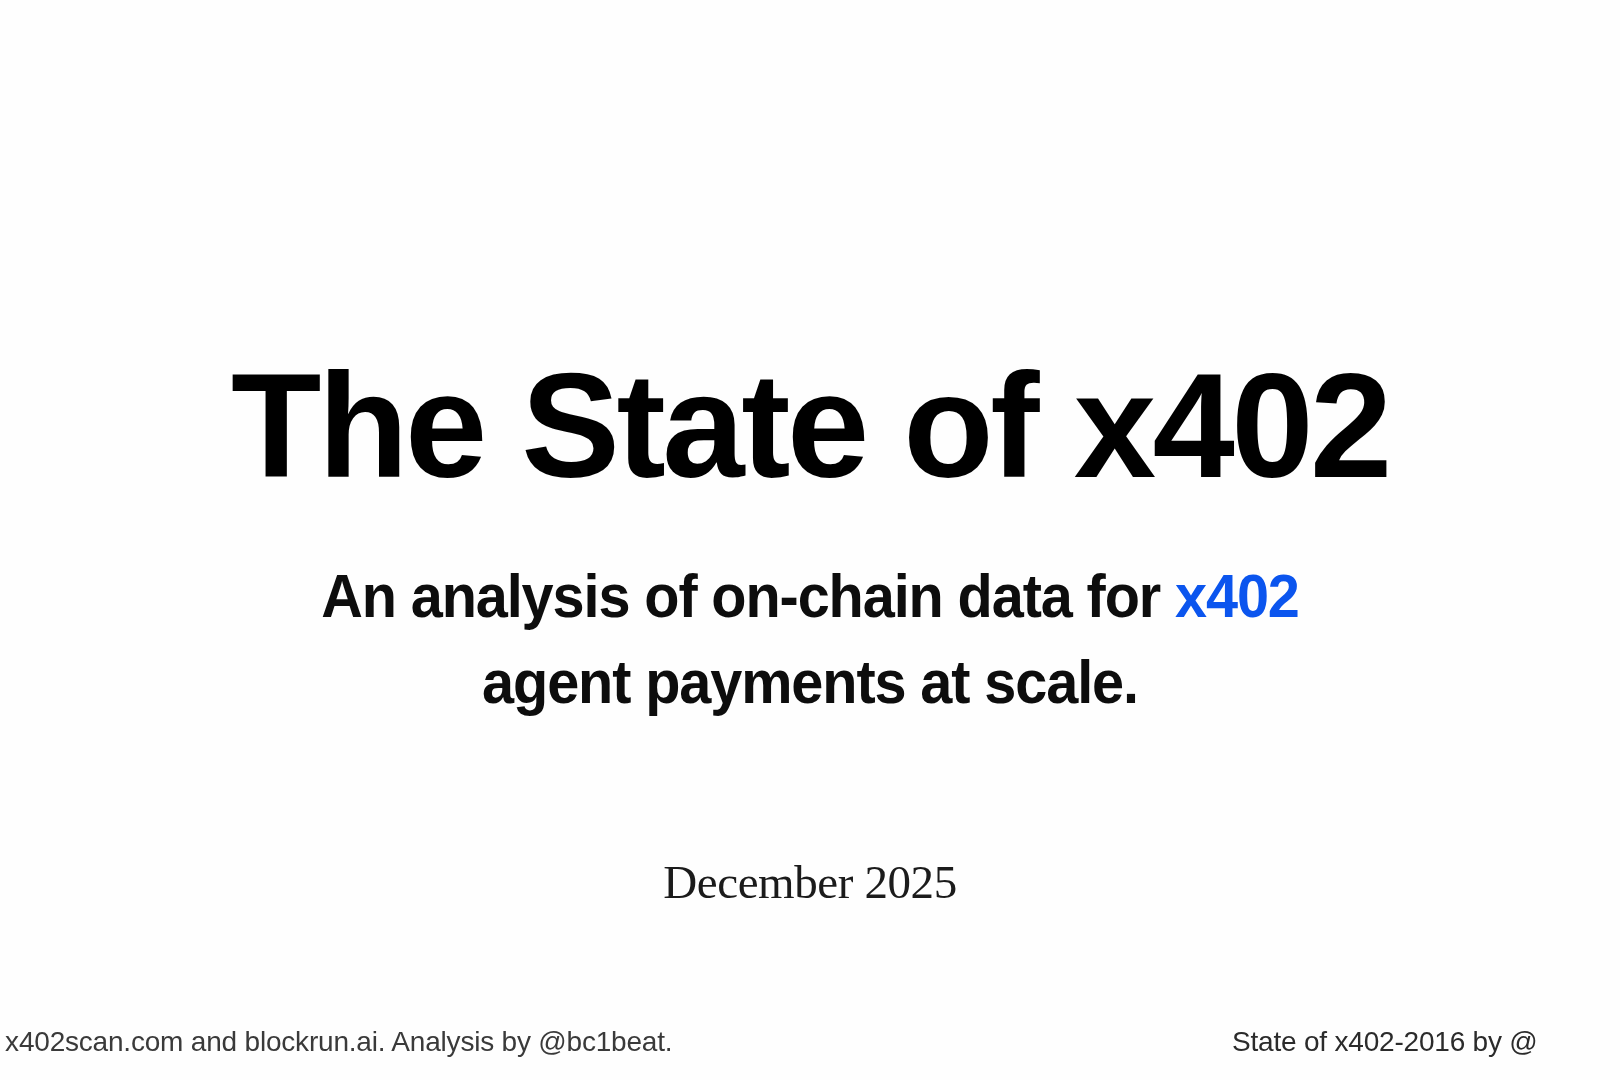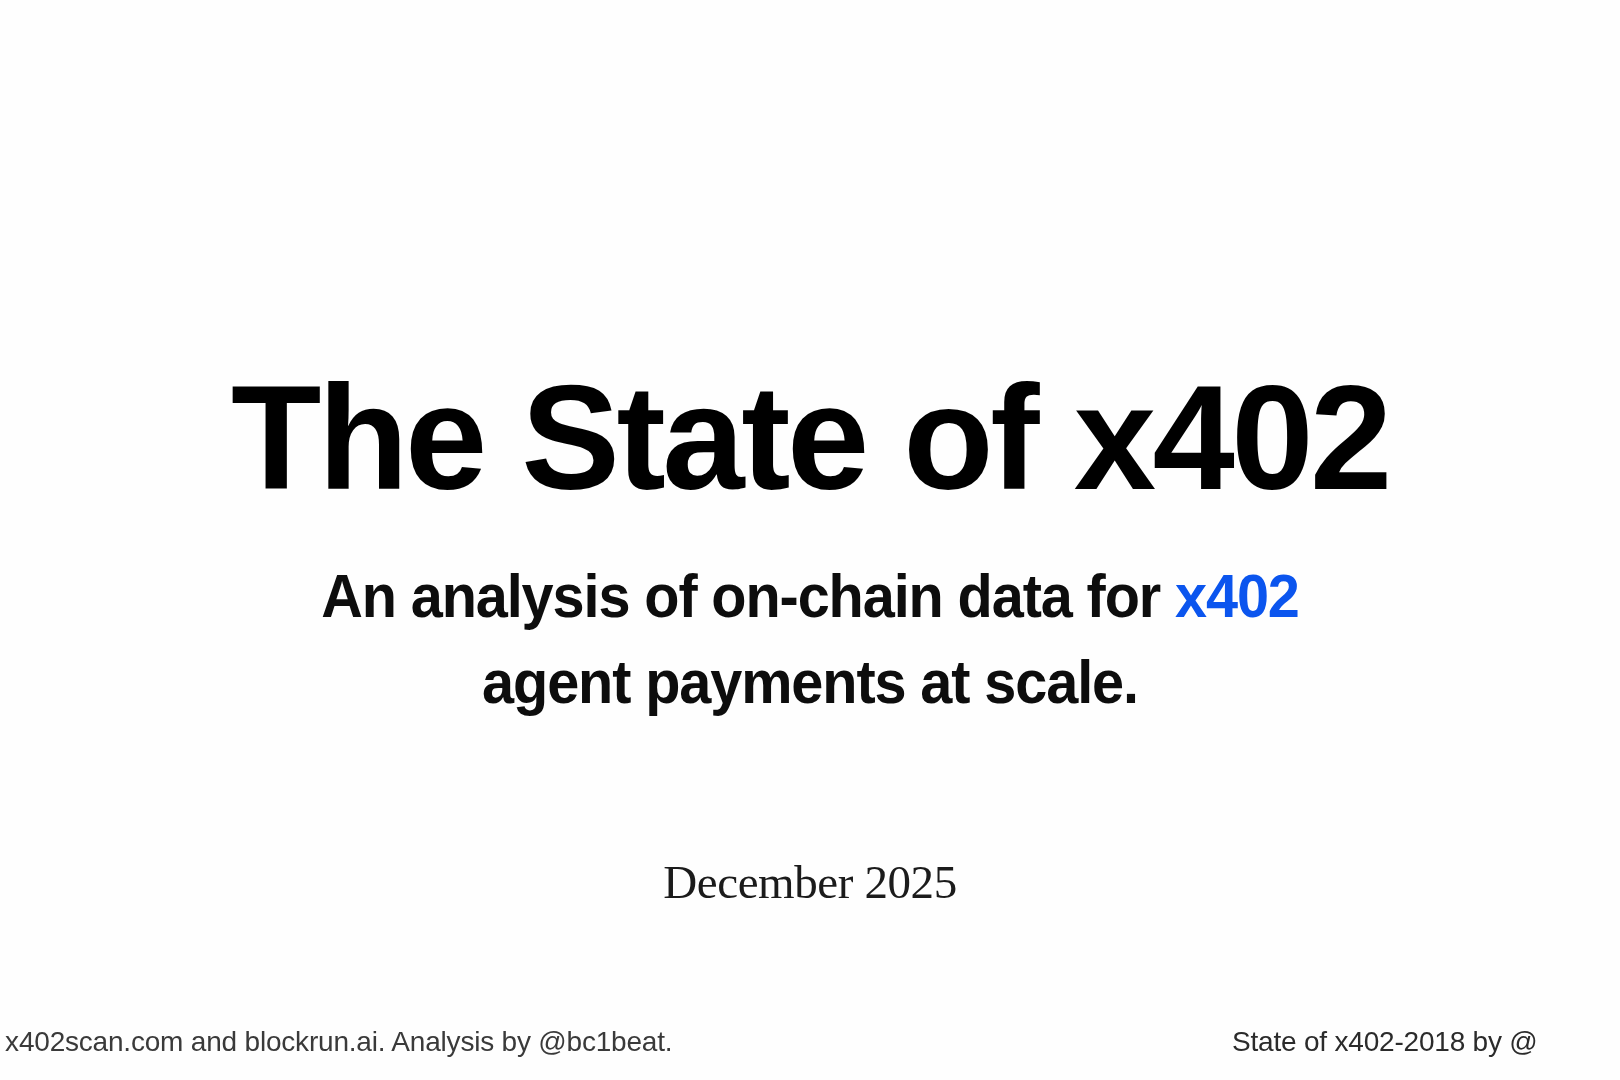--- a/index.html
+++ b/index.html
@@ -30,21 +30,21 @@
     right: 0;
     top: 0;
     height: 1000px;
     display: flex;
     flex-direction: column;
     align-items: center;
     justify-content: flex-start;
   }
 
   .slide-title {
-    margin: 12px;
+    margin: 0;
     padding: 0;
     position: absolute;
     top: 352px;
     left: 0;
     right: 0;
     text-align: center;
     font-family: "Liberation Sans", sans-serif;
     font-weight: 700;
     font-size: 148px;
     line-height: 1.0;
@@ -138,16 +138,16 @@
       <span class="subtitle-line"><span>An analysis of on-chain data for </span><span class="accent">x402</span></span>
       <span class="subtitle-line">agent payments at scale.</span>
     </div>
 
     <div class="slide-date">December 2025</div>
 
   </div>
 
   <div class="footer">
     <div class="footer-left">ed from x402scan.com and blockrun.ai. Analysis by @bc1beat.</div>
-    <div class="footer-right">State of x402-2018 by @</div>
+    <div class="footer-right">State of x402-2016 by @</div>
   </div>
 
 </div>
 
 </body></html>

